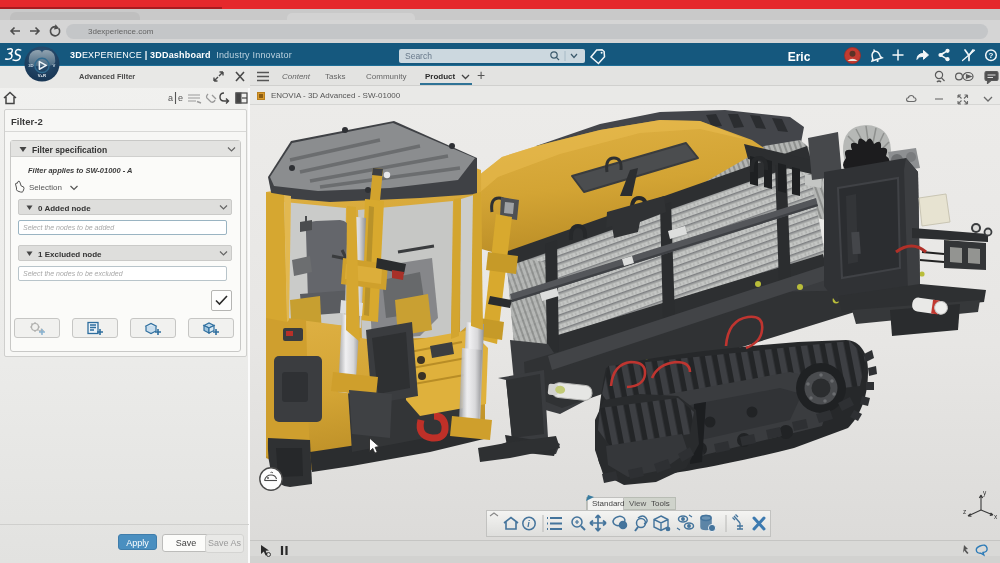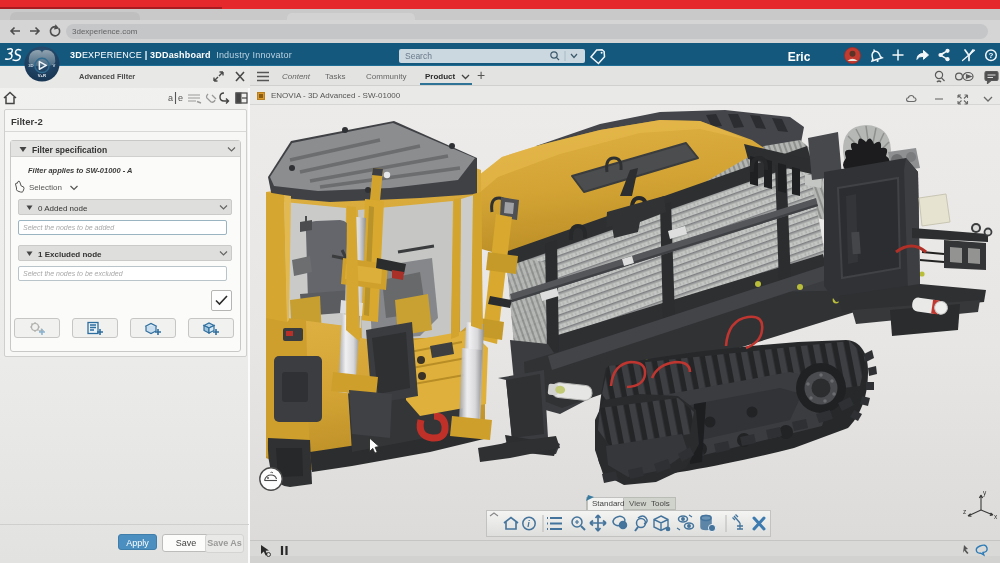--- a/index.html
+++ b/index.html
@@ -20,21 +20,21 @@
 
   <svg class="abs" style="left:6px;top:23px;" width="60" height="16" viewBox="0 0 60 16">
     <g stroke="#4d4d4d" stroke-width="1.6" fill="none">
       <path d="M14 8 H5 M8.5 4.5 L5 8 L8.5 11.5"></path>
       <path d="M24 8 H33 M29.5 4.5 L33 8 L29.5 11.5"></path>
       <path d="M49 3.6 A4.6 4.6 0 1 0 52.8 5.5"></path>
       <path d="M49.5 1.2 L53.2 5.6 L48 6.4 Z" fill="#4d4d4d" stroke="none"></path>
     </g>
   </svg>
   <div class="abs" style="left:66px;top:24px;width:922px;height:15px;background:#c4c6c8;border-radius:8px;"></div>
-  <div class="abs" style="left:72px;top:27px;font-size:8px;color:#636363;">3dexperience.com</div>
+  <div class="abs" style="left:88px;top:27px;font-size:8px;color:#636363;">3dexperience.com</div>
 
   <div class="abs" style="left:0;top:43px;width:1000px;height:23px;background:#15587e;border-bottom:1px solid #1e6e96;"></div>
 
   <svg class="abs" style="left:3px;top:46px;" width="22" height="18" viewBox="0 0 26 22">
     <g fill="none" stroke="#fff" stroke-width="1.8" stroke-linecap="round">
       <path d="M4 4 Q10 2 10 6 Q10 9 6 9 Q11 9 11 13 Q11 17 4 16" transform="skewX(-12)" transform-origin="8 10"></path>
       <path d="M20 5 Q14 3 14 7 Q14 10 18 11 Q22 12 21 15 Q20 19 13 17" transform="skewX(-12)" transform-origin="17 11"></path>
     </g>
   </svg>
 
@@ -605,21 +605,21 @@
   </svg>
   <div class="abs" style="left:29px;top:183px;font-size:8px;color:#555;">Selection</div>
   <svg class="abs" style="left:70px;top:185px;" width="8" height="6" viewBox="0 0 8 6">
       <path d="M0.5 1 L4 4.5 L7.5 1" fill="none" stroke="#555" stroke-width="1.2"></path>
     </svg>
 
   <div class="abs" style="left:18px;top:199px;width:214px;height:16px;background:#dededc;border:1px solid #cacac8;border-radius:2px;"></div>
   <svg class="abs" style="left:26px;top:205px;" width="7" height="6" viewBox="0 0 7 6">
       <path d="M0.5 0.5 L6.5 0.5 L3.5 5 Z" fill="#444"></path>
     </svg>
-  <div class="abs" style="left:38px;top:204px;font-size:8px;font-weight:normal;color:#333;">0 Added node</div>
+  <div class="abs" style="left:38px;top:204px;font-size:8px;font-weight:bold;color:#333;">0 Added node</div>
   <svg class="abs" style="left:219px;top:204px;" width="9" height="7" viewBox="0 0 9 7">
       <path d="M1 1.5 L4.5 5 L8 1.5" fill="none" stroke="#666" stroke-width="1.2"></path>
     </svg>
   <div class="abs" style="left:18px;top:220px;width:209px;height:15px;background:#fff;border:1px solid #9ab4c2;border-radius:2px;"></div>
   <div class="abs" style="left:23px;top:224px;font-size:7px;color:#a8a8a8;font-style:italic;">Select the nodes to be added</div>
 
   <div class="abs" style="left:18px;top:245px;width:214px;height:16px;background:#dededc;border:1px solid #cacac8;border-radius:2px;"></div>
   <svg class="abs" style="left:26px;top:251px;" width="7" height="6" viewBox="0 0 7 6">
       <path d="M0.5 0.5 L6.5 0.5 L3.5 5 Z" fill="#444"></path>
     </svg>
@@ -666,15 +666,15 @@
       <path d="M2 4.5 L7 2 L12 4.5 L7 7 Z" fill="#bcd7e9"></path>
         <path d="M2 4.5 V9.5 L7 12 V7 Z" fill="#9ec4de"></path>
         <path d="M12 4.5 V9.5 L7 12 V7 Z" fill="#d8e8f2"></path>
     </g>
     <path d="M11 11 h6 M14 8 v6" stroke="#2e6e9e" stroke-width="1.6"></path>
   </svg>
 
   <div class="abs" style="left:0;top:524px;width:249px;height:1px;background:#cfcfcd;"></div>
   <div class="abs" style="left:118px;top:534px;width:39px;height:16px;background:#4a8fc0;border:1px solid #3f7dab;border-radius:3px;color:#fff;font-size:9px;text-align:center;line-height:17px;">Apply</div>
   <div class="abs" style="left:162px;top:534px;width:48px;height:18px;background:#fcfcfa;border:1px solid #bcbcba;border-radius:3px;color:#444;font-size:9px;text-align:center;line-height:17px;">Save</div>
-  <div class="abs" style="left:205px;top:534px;width:39px;height:19px;background:#e9e9e7;border:1px solid #d4d4d2;border-radius:3px;color:#9a9a9a;font-size:9px;text-align:center;line-height:17px;font-weight:bold;">Save As</div>
+  <div class="abs" style="left:205px;top:534px;width:39px;height:19px;background:#e9e9e7;border:1px solid #d4d4d2;border-radius:3px;color:#9a9a9a;font-size:9px;text-align:center;line-height:17px;">Save As</div>
 
 </div>
 
 </body></html>

